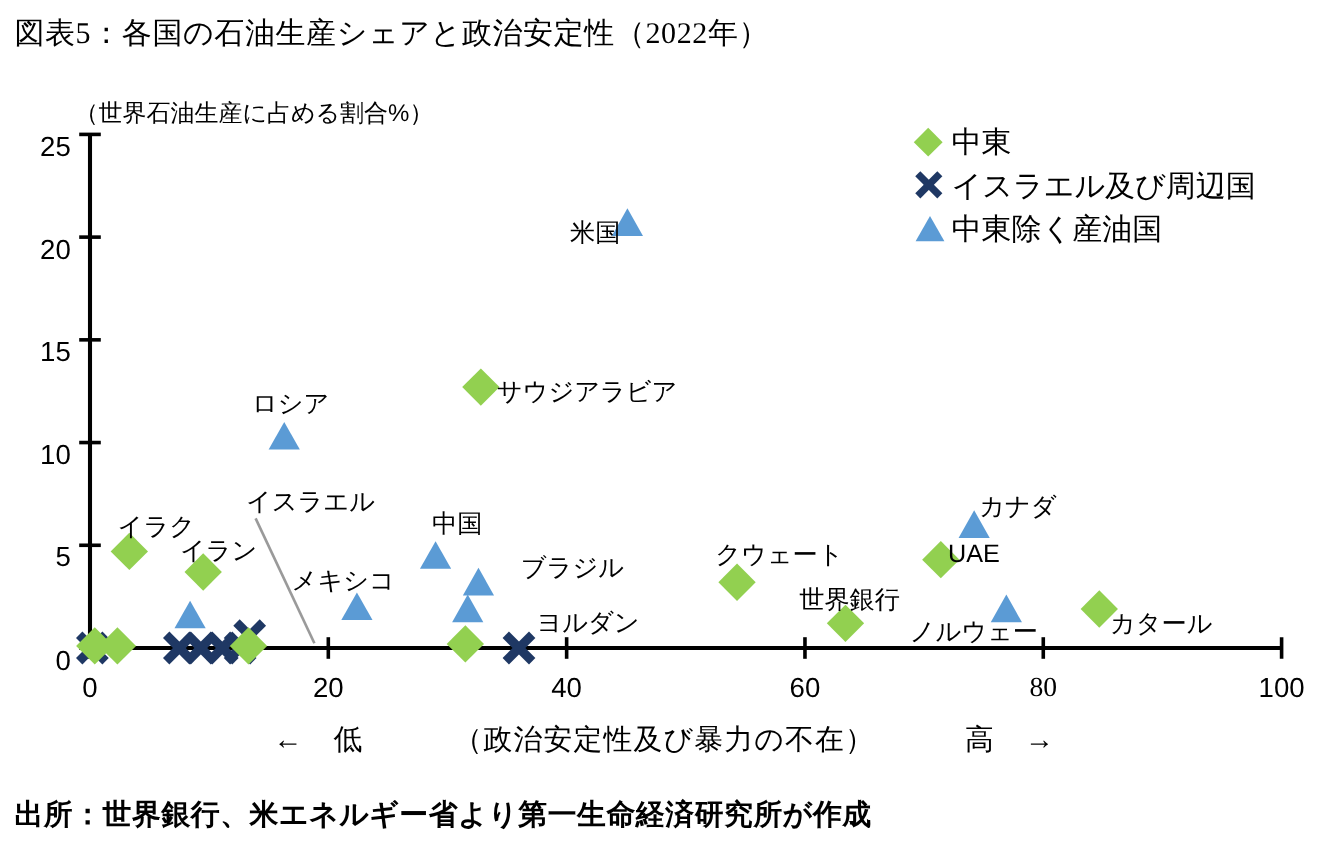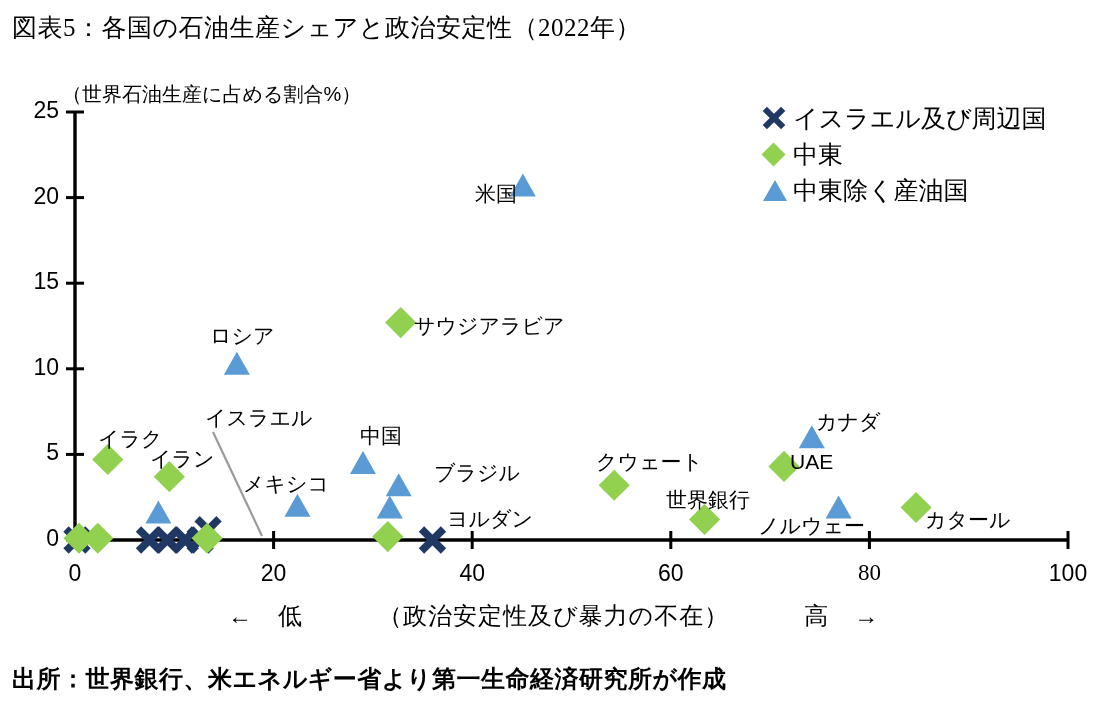--- a/index.html
+++ b/index.html
@@ -24,20 +24,21 @@
     font-size:20px;white-space:nowrap;
   }
   .xlabel{
     position:absolute;left:228px;top:600px;
     font-size:24px;white-space:nowrap;letter-spacing:1px;
   }
   .plot{position:absolute;left:0;top:0;width:1116px;height:706px;}
   .tick-y{
     position:absolute;font-size:23px;text-align:right;width:46px;
     transform:translateY(-15px);
+    margin-top:12px;
   }
   .tick-x{
     position:absolute;font-size:23px;text-align:center;width:60px;
     transform:translateX(-30px);
   }
   .pt-label{
     position:absolute;font-size:21px;white-space:nowrap;
   }
   .legend{position:absolute;left:760px;top:100px;}
   .legend-row{display:flex;align-items:center;height:36px;}
@@ -174,29 +175,29 @@
       <div class="pt-label" style="left: 816px; top: 408px;">カナダ</div>
       <div class="pt-label" style="left: 758px; top: 512px;">ノルウェー</div>
       <div class="pt-label" style="left: 925px; top: 506px;">カタール</div>
     </div>
 
   <div class="xlabel">←　低　　　（政治安定性及び暴力の不在）　　　高　→</div>
 
   <div class="legend">
     <div class="legend-row">
       <span class="lg-mark">
+        <span class="mk mk-diamond" style="left:5px;top:7px;"></span>
+      </span>
+      <span class="legend-text">中東</span>
+    </div>
+    <div class="legend-row">
+      <span class="lg-mark">
         <span class="mk mk-x" style="left:2px;top:3px;"></span>
       </span>
       <span class="legend-text">イスラエル及び周辺国</span>
-    </div>
-    <div class="legend-row">
-      <span class="lg-mark">
-        <span class="mk mk-diamond" style="left:5px;top:7px;"></span>
-      </span>
-      <span class="legend-text">中東</span>
     </div>
     <div class="legend-row">
       <span class="lg-mark">
         <span class="mk mk-tri" style="left:3px;top:5px;"></span>
       </span>
       <span class="legend-text">中東除く産油国</span>
     </div>
   </div>
 
   <div class="source">出所：世界銀行、米エネルギー省より第一生命経済研究所が作成</div>

